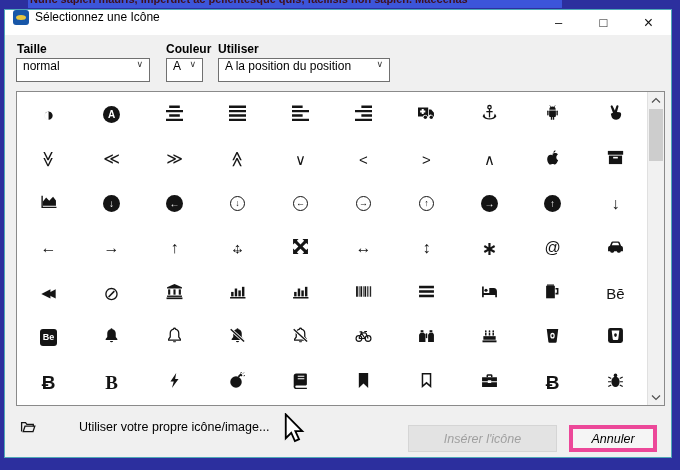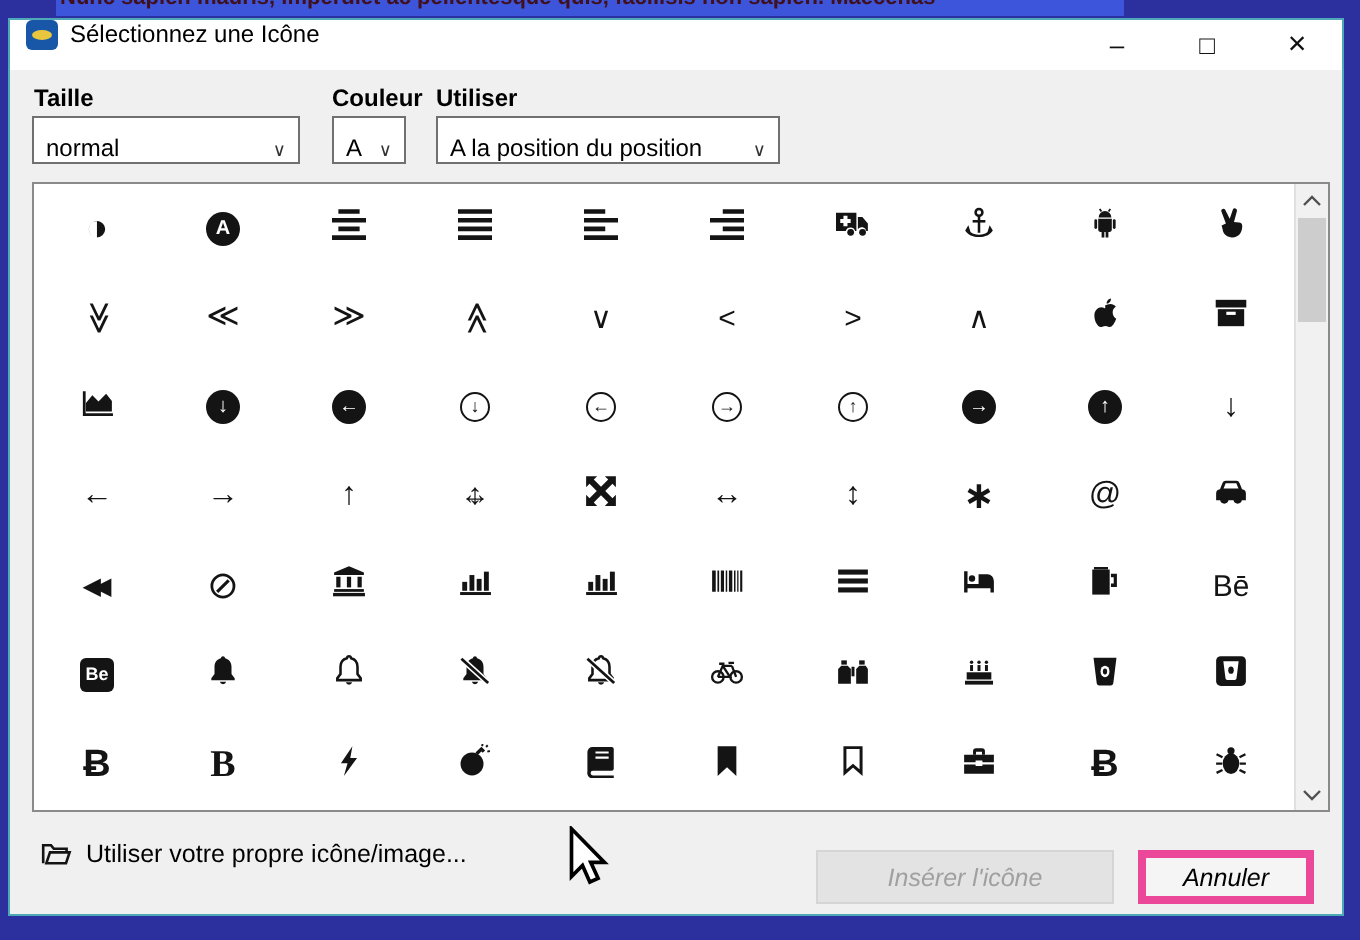--- a/index.html
+++ b/index.html
@@ -13,21 +13,21 @@
   .titlebar{position:relative;height:25px;background:#ffffff;display:flex;align-items:flex-start;}
   .app-icon{width:16px;height:15px;margin-left:8px;background:#1857a8;border-radius:3px;position:relative;flex:none;}
   .app-icon::after{content:"";position:absolute;left:3px;top:5px;width:10px;height:5px;background:#e8c63e;border-radius:50%;}
   .title-text{font-size:12px;color:#000;margin-left:6px;}
   .win-btns{position:absolute;right:0;top:0;height:25px;display:flex;}
   .win-btn{width:45px;height:25px;display:flex;align-items:center;justify-content:center;font-size:13px;color:#111;}
   .win-btn.close{font-size:16px;}
   
   .ctl-label{position:absolute;font-size:12px;color:#000;font-weight:bold;}
   .combo{position:absolute;height:24px;box-sizing:border-box;background:#fff;border:1px solid #707070;
-         font-size:12px;color:#000;display:flex;align-items:flex-end;padding-left:6px;}
+         font-size:12px;color:#000;display:flex;align-items:flex-start;padding-left:6px;}
   .combo .chev{position:absolute;right:6px;font-size:9px;color:#333;}
   
   .grid-wrap{position:absolute;left:11px;top:81px;width:649px;height:315px;box-sizing:border-box;
              background:#fff;border:1px solid #8a8a8a;}
   .cells{position:absolute;left:0;top:0;right:17px;bottom:0;display:grid;
          grid-template-columns:repeat(10,1fr);grid-template-rows:repeat(7,1fr);}
   .cell{display:flex;align-items:center;justify-content:center;color:#141414;}
   .cell .g{font-size:16px;line-height:1;}
   .g.b{font-weight:bold;}
   .g.big{font-size:19px;}
@@ -42,21 +42,21 @@
   .g.obadge{display:inline-block;width:13px;height:13px;border-radius:50%;border:1.7px solid #141414;
             color:#141414;font-size:9px;line-height:13px;text-align:center;font-weight:bold;}
   .g.stack{position:relative;display:inline-block;width:18px;height:18px;}
   .g.stack span{position:absolute;left:0;top:0;width:18px;height:18px;line-height:18px;text-align:center;font-weight:bold;font-size:15px;}
   
   .sbar{position:absolute;right:0;top:0;width:17px;height:100%;background:#f1f1f1;border-left:1px solid #e0e0e0;box-sizing:border-box;}
   .sbtn{position:absolute;left:0;width:16px;height:16px;display:flex;align-items:center;justify-content:center;}
   .sbtn.up{top:0;} .sbtn.down{bottom:0;}
   .sthumb{position:absolute;left:1px;top:17px;width:14px;height:52px;background:#cdcdcd;}
   
-  .use-own{position:absolute;left:14px;top:409px;display:flex;align-items:center;font-size:12.5px;color:#000;}
+  .use-own{position:absolute;left:14px;top:409px;display:flex;align-items:center;font-size:12.5px;color:#000;gap:36px;}
   .use-own svg{margin-right:6px;}
   .btn{position:absolute;height:27px;box-sizing:border-box;font-size:12.5px;display:flex;align-items:center;justify-content:center;font-style:italic;}
   .btn.insert{left:403px;top:415px;width:149px;background:#e3e3e3;border:1px solid #d5d5d5;color:#a0a0a0;}
   .btn.cancel{left:564px;top:415px;width:88px;background:#f5f5f5;border:4px solid #ec4899;color:#000;}
   .cursor{position:absolute;left:283px;top:413px;}
 </style>
 </head>
 <body>
 
 <div class="stage">

